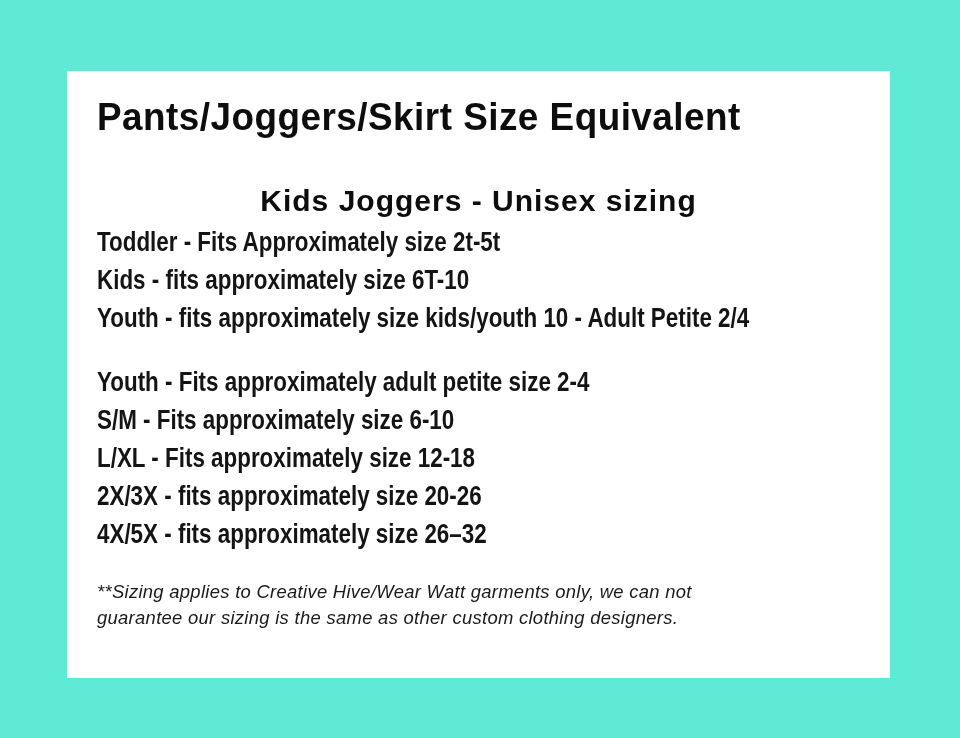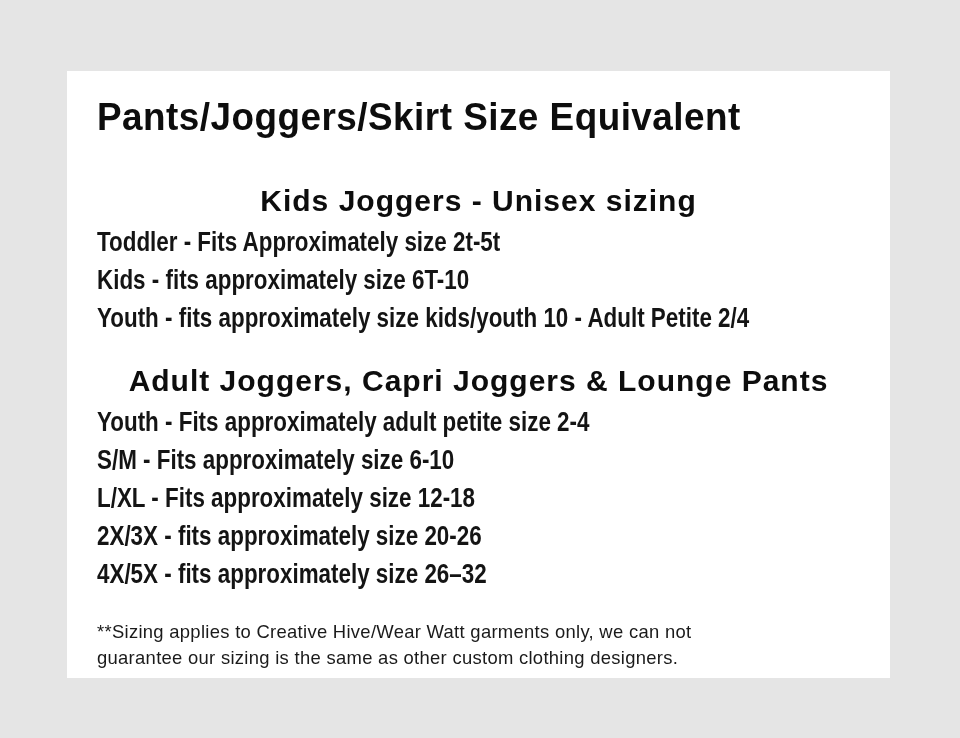--- a/index.html
+++ b/index.html
@@ -5,21 +5,21 @@
   * { margin: 0; padding: 0; box-sizing: border-box; }
   html, body {
     width: 960px; height: 738px;
     background: #060606;
     overflow: hidden;
     font-family: "Liberation Sans", sans-serif;
   }
   .stage {
     position: relative;
     width: 960px; height: 738px;
-    background: #e5e5e5;
+    background: #5eead4;
     padding-left: 15px;
   }
   .card {
     position: absolute;
     left: 67px; top: 71px;
     width: 823px; height: 607px;
     background: #ffffff;
     color: #111111;
     padding: 24px 30px 8px 30px;
   }
@@ -50,20 +50,21 @@
     font-weight: 700;
     line-height: 38px;
     transform: scaleX(0.80);
     transform-origin: 0 50%;
     white-space: nowrap;
     color: #141414;
   }
   .footnote {
     margin-top: 26px;
     font-size: 19px;
+    font-style: italic;
     font-weight: 400;
     line-height: 26px;
     letter-spacing: 0.3px;
     color: #1a1a1a;
   }
   .footnote-line {
     display: block;
     white-space: nowrap;
     transform: scaleX(0.97);
     transform-origin: 0 50%;
@@ -78,21 +79,20 @@
     <h1 class="title">Pants/Joggers/Skirt Size Equivalent</h1>
 
     <section class="section-kids">
       <h2 class="section-heading">Kids Joggers - Unisex sizing</h2>
       <div class="size-line">Toddler - Fits Approximately size 2t-5t</div>
       <div class="size-line">Kids - fits approximately size 6T-10</div>
       <div class="size-line">Youth - fits approximately size kids/youth 10 - Adult Petite 2/4</div>
     </section>
 
     <section class="section-adult">
-      <h2 class="section-heading">Adult Joggers, Capri Joggers &amp; Lounge Pants</h2>
       <div class="size-line">Youth - Fits approximately adult petite size 2-4</div>
       <div class="size-line">S/M - Fits approximately size 6-10</div>
       <div class="size-line">L/XL - Fits approximately size 12-18</div>
       <div class="size-line">2X/3X - fits approximately size 20-26</div>
       <div class="size-line">4X/5X - fits approximately size 26–32</div>
     </section>
 
     <div class="footnote">
       <span class="footnote-line">**Sizing applies to Creative Hive/Wear Watt garments only, we can not</span>
       <span class="footnote-line">guarantee our sizing is the same as other custom clothing designers.</span>

